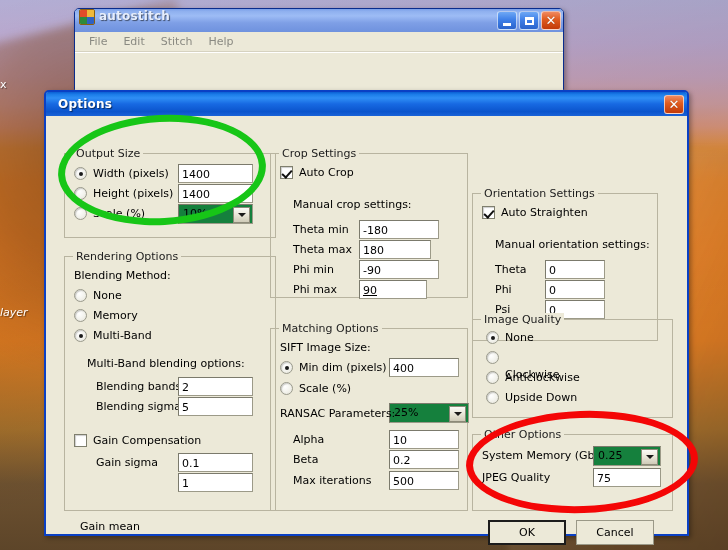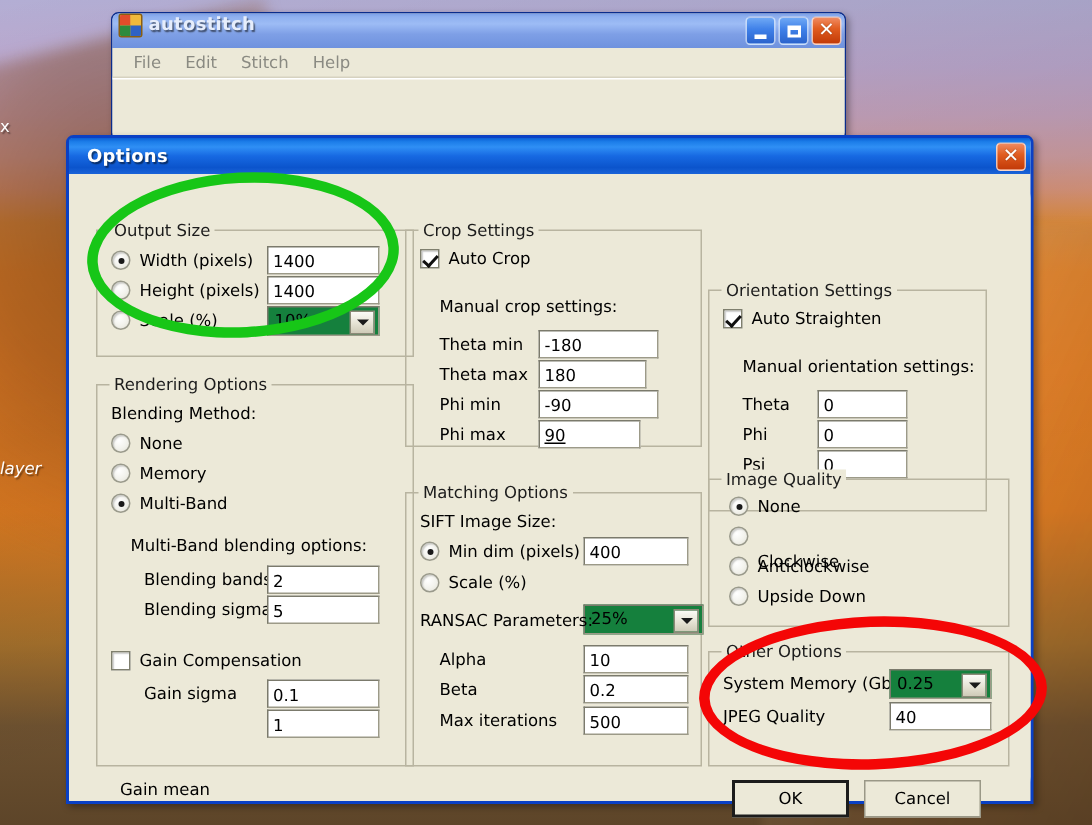--- a/index.html
+++ b/index.html
@@ -499,21 +499,21 @@
       <div class="group" style="left:426px; top:318px; width:201px; height:77px;">
         <div class="group-title">Other Options</div>
         <div class="group-inner">
           <div class="lbl" style="left:9px; top:14px;">System Memory (Gb)</div>
           <div class="combo" style="left:120px; top:11px; width:68px;">
             <span class="cval">0.25</span>
             <span class="carrow"></span>
           </div>
 
           <div class="lbl" style="left:9px; top:36px;">JPEG Quality</div>
-          <div class="tfield" style="left:120px; top:33px; width:68px;">40</div>
+          <div class="tfield" style="left:120px; top:33px; width:68px;">75</div>
         </div>
       </div>
 
       <div class="pbtn default" style="left:442px; top:404px; width:78px;">OK</div>
       <div class="pbtn" style="left:530px; top:404px; width:78px;">Cancel</div>
     </div>
   </div>
 
   <div class="annot" id="annot-green"></div>
   <div class="annot" id="annot-red"></div>

